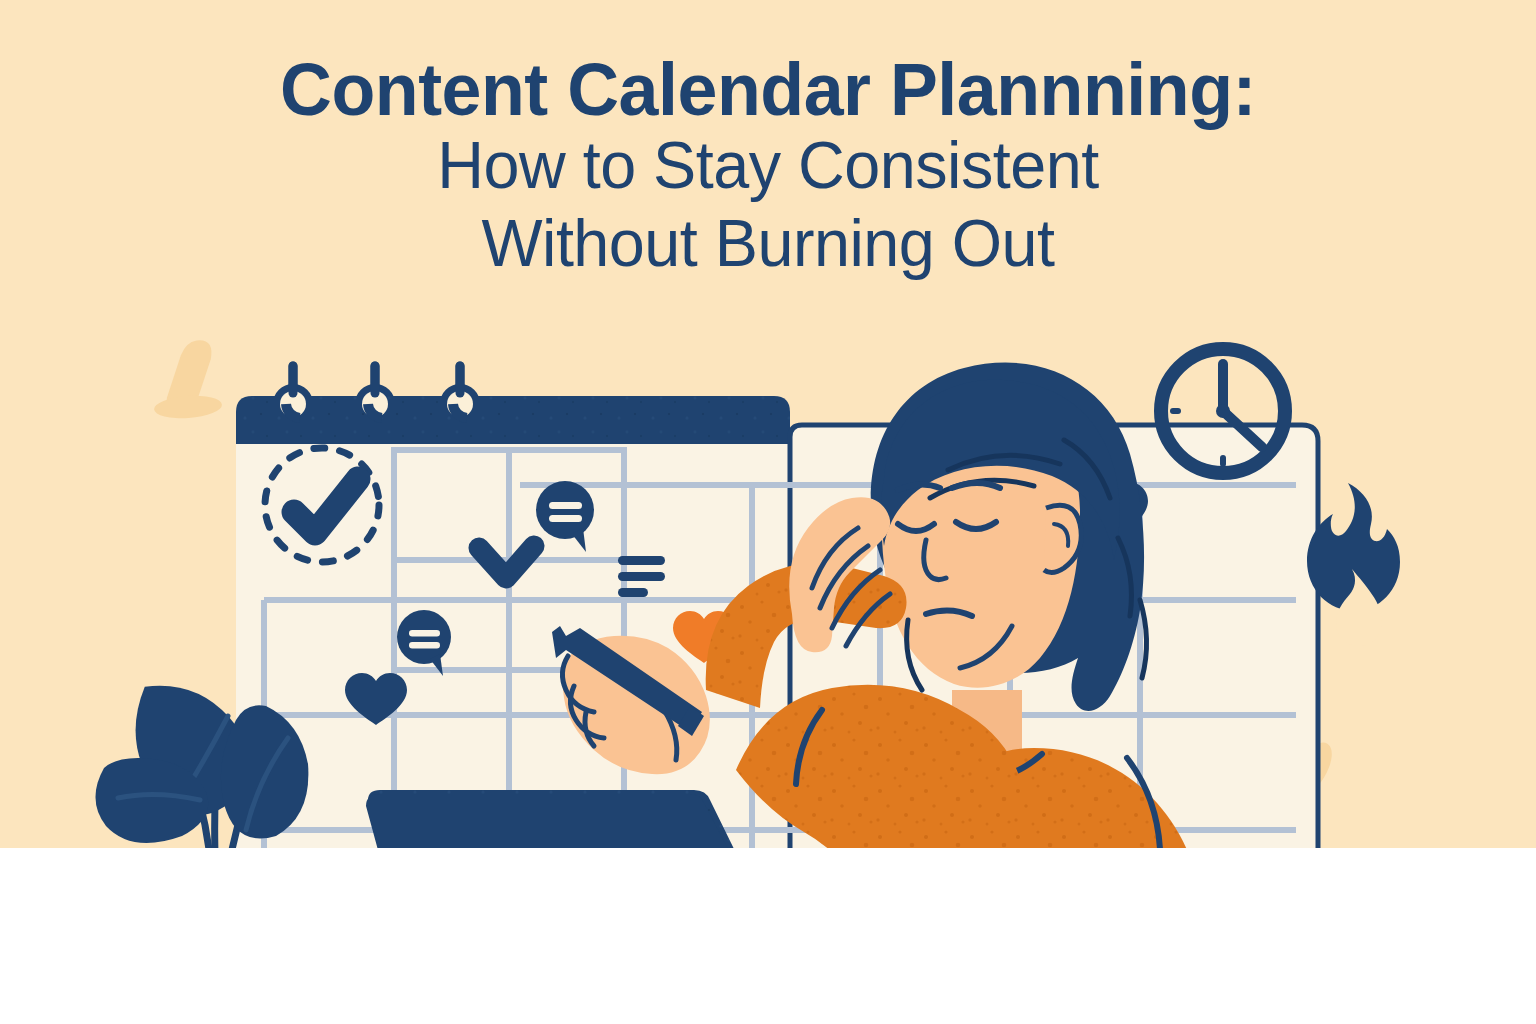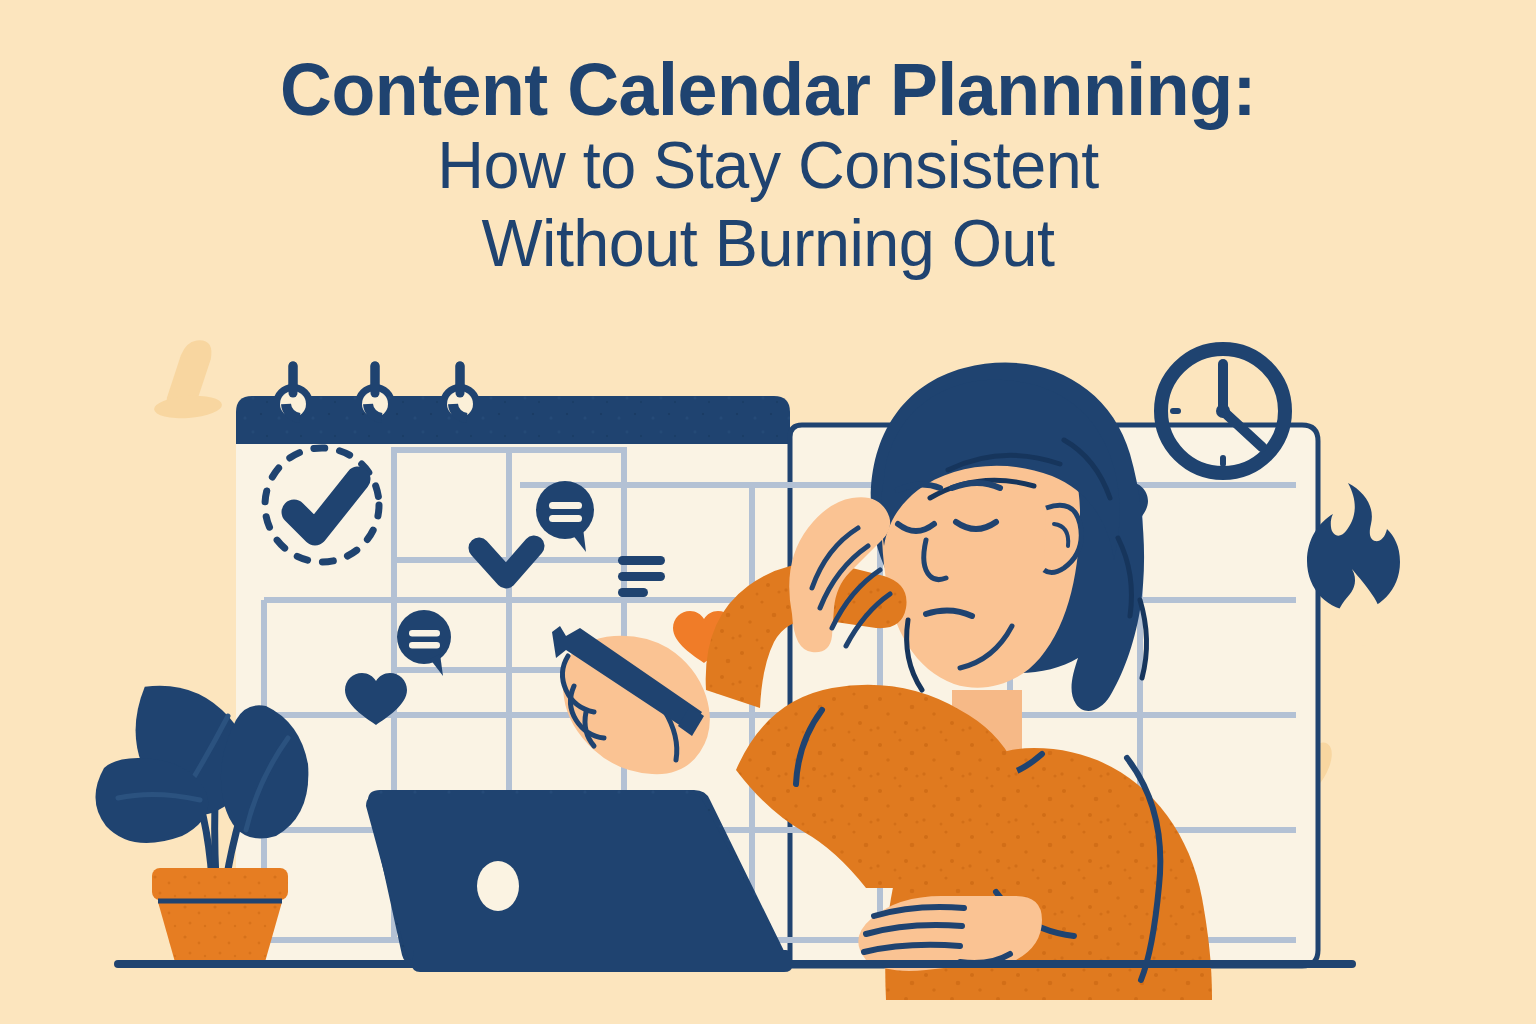--- a/index.html
+++ b/index.html
@@ -4,21 +4,21 @@
 <title>Content Calendar Planning Blog Header</title>
 <style>
   html, body {
     margin: 0;
     padding: 0;
     background: #ffffff;
   }
   #stage {
     position: relative;
     width: 1536px;
-    height: 1024px;
+    height: 848px;
     background: #FCE5BE;
     overflow: hidden;
     font-family: "Liberation Sans", sans-serif;
   }
   #art {
     position: absolute;
     inset: 0;
     width: 1536px;
     height: 1024px;
     display: block;

